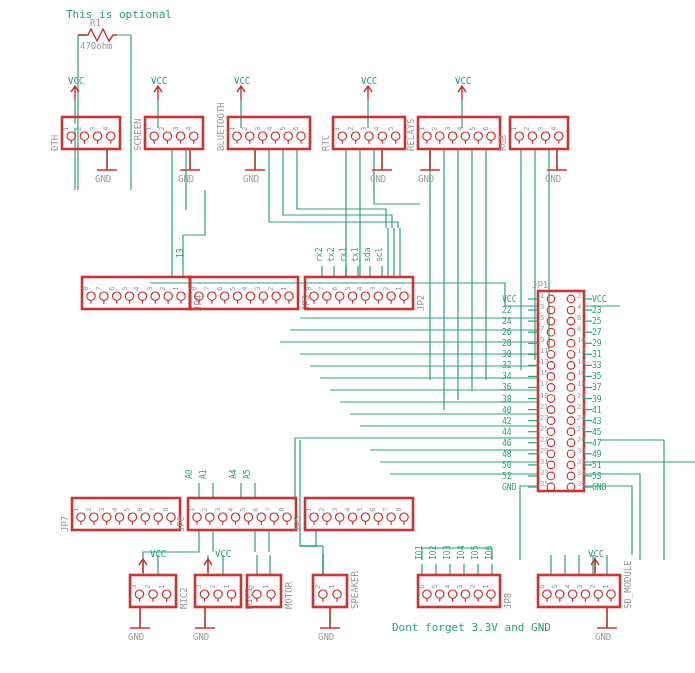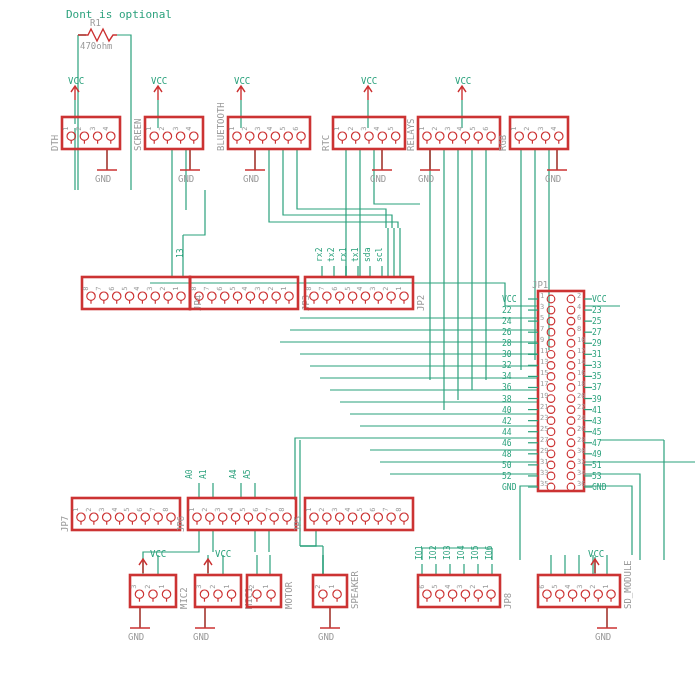--- a/index.html
+++ b/index.html
@@ -637,14 +637,15 @@
         <text x="545" y="182" class="lbl">GND</text>
         <text x="128" y="640" class="lbl">GND</text>
         <text x="193" y="640" class="lbl">GND</text>
         <text x="318" y="640" class="lbl">GND</text>
         <text x="595" y="640" class="lbl">GND</text>
         <text x="90" y="26" class="lbl">R1</text>
         <text x="80" y="49" class="lbl">470ohm</text>
       </g>
   </svg>
 
-  <div style="position:absolute;left:66px;top:8px;color:#2aa17c;font-family:'DejaVu Sans Mono',monospace;font-size:11px;">Dont is optional</div>
+  <div style="position:absolute;left:66px;top:8px;color:#2aa17c;font-family:'DejaVu Sans Mono',monospace;font-size:11px;">This is optional</div>
+  <div style="position:absolute;left:392px;top:621px;color:#2aa17c;font-family:'DejaVu Sans Mono',monospace;font-size:11px;">Dont forget 3.3V and GND</div>
 </div>
 
 </body></html>

